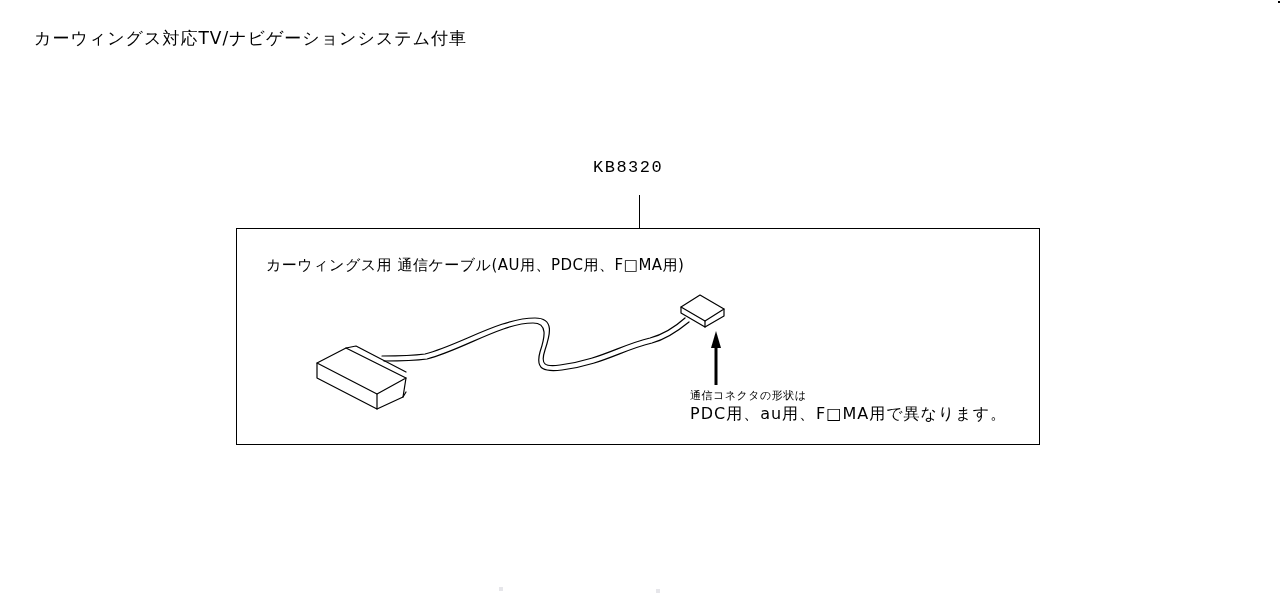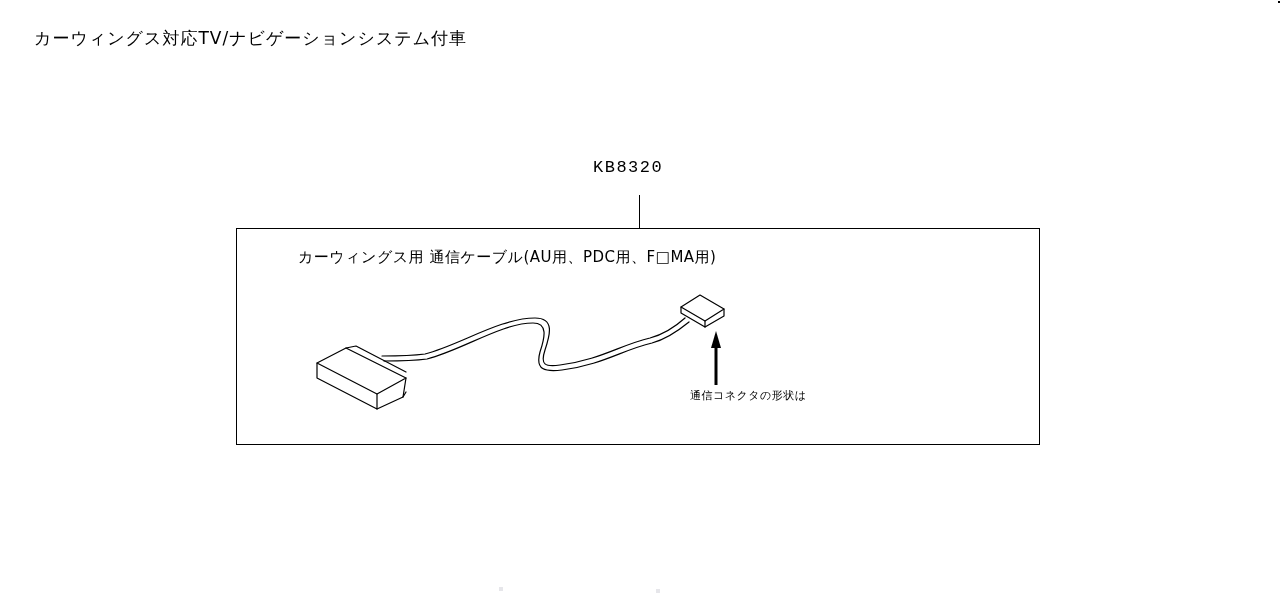--- a/index.html
+++ b/index.html
@@ -24,22 +24,22 @@
     position: absolute; left: 639px; top: 195px;
     width: 1px; height: 34px; background: #000;
   }
   .frame {
     position: absolute; left: 236px; top: 228px;
     width: 804px; height: 217px;
     border: 1px solid #000;
     box-sizing: border-box;
   }
   .item-label {
-    position: absolute; left: 266px; top: 248px;
-    font-size: 15px; letter-spacing: 0.5px; white-space: nowrap; margin-left: 32px;
+    position: absolute; left: 266px; top: 256px;
+    font-size: 15px; letter-spacing: 0.5px; white-space: nowrap;
   }
   .note {
     position: absolute; left: 690px; top: 388px;
     white-space: nowrap;
   }
   .note .l1 { font-size: 11px; letter-spacing: 0.5px; display:block; }
   .note .l2 { font-size: 16px; letter-spacing: 1px; display:block; margin-top: 1px; }
   svg.drawing { position: absolute; left: 0; top: 0; }
   .dot { position:absolute; width:2px; height:2px; background:#000; }
   .speck { position:absolute; width:4px; height:4px; background:#e6e6ea; }
@@ -82,18 +82,19 @@
     </g>
 
     <g>
       <line x1="716" y1="385" x2="716" y2="345" stroke="#000" stroke-width="3"></line>
       <polygon points="711,348 721,348 716,331" fill="#000"></polygon>
     </g>
   </svg>
 
   <div class="note">
     <span class="l1">通信コネクタの形状は</span>
+    <span class="l2">PDC用、au用、F□MA用で異なります。</span>
   </div>
 
   <div class="dot" style="left:1278px; top:1px;"></div>
   <div class="speck" style="left:499px; top:587px;"></div>
   <div class="speck" style="left:656px; top:589px;"></div>
 </div>
 
 </body></html>

